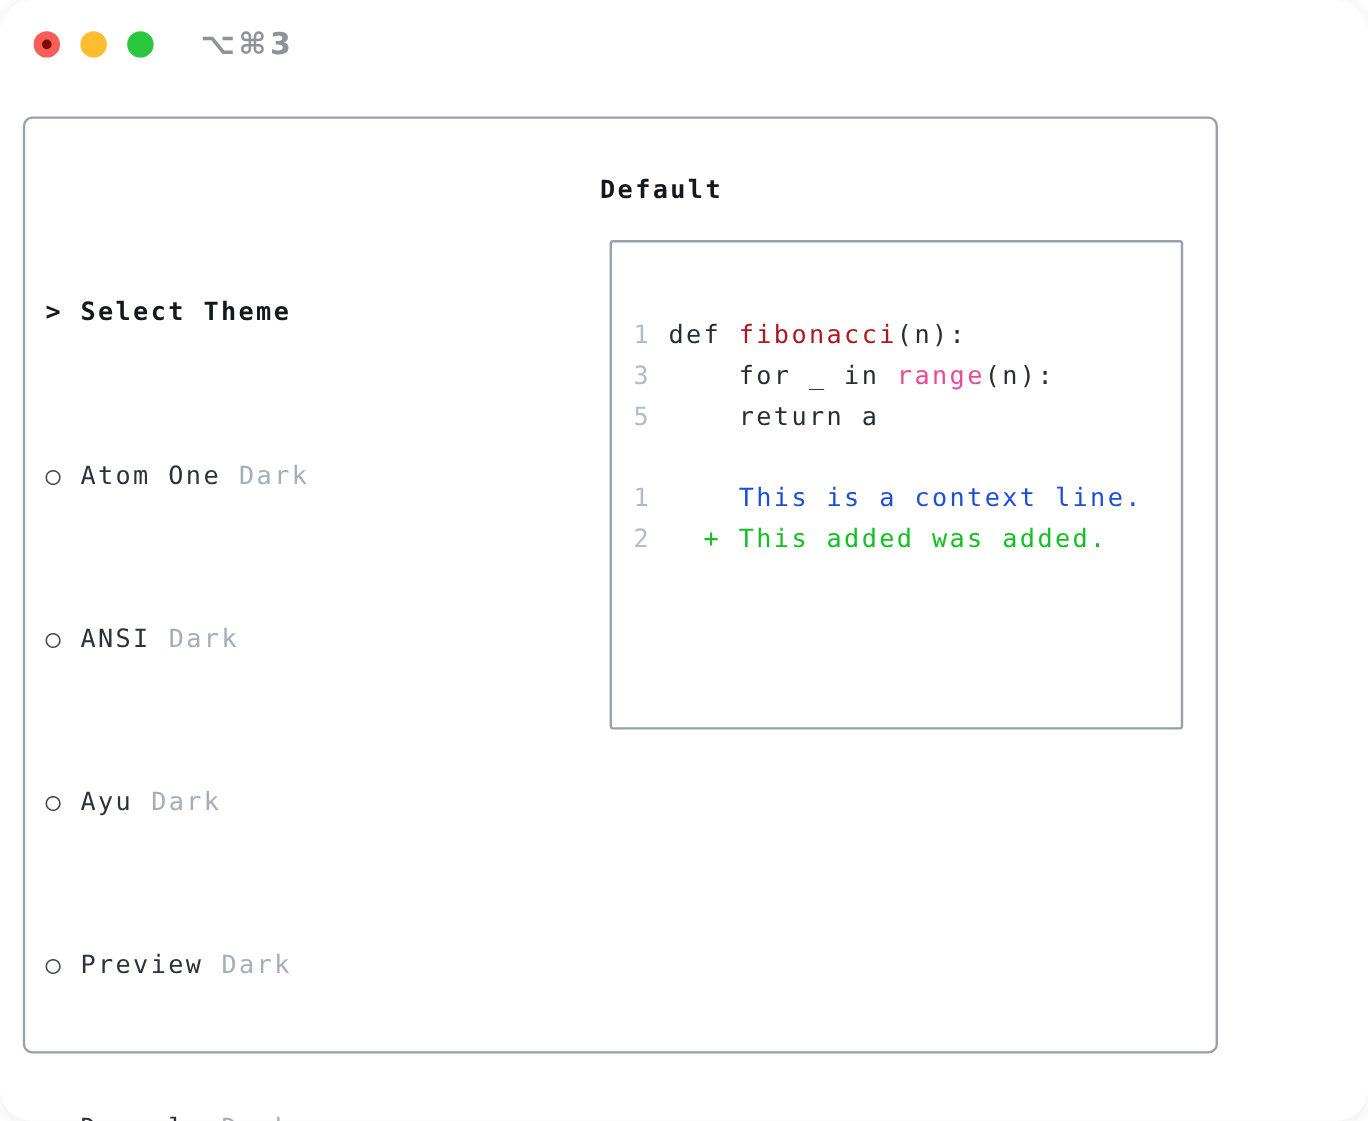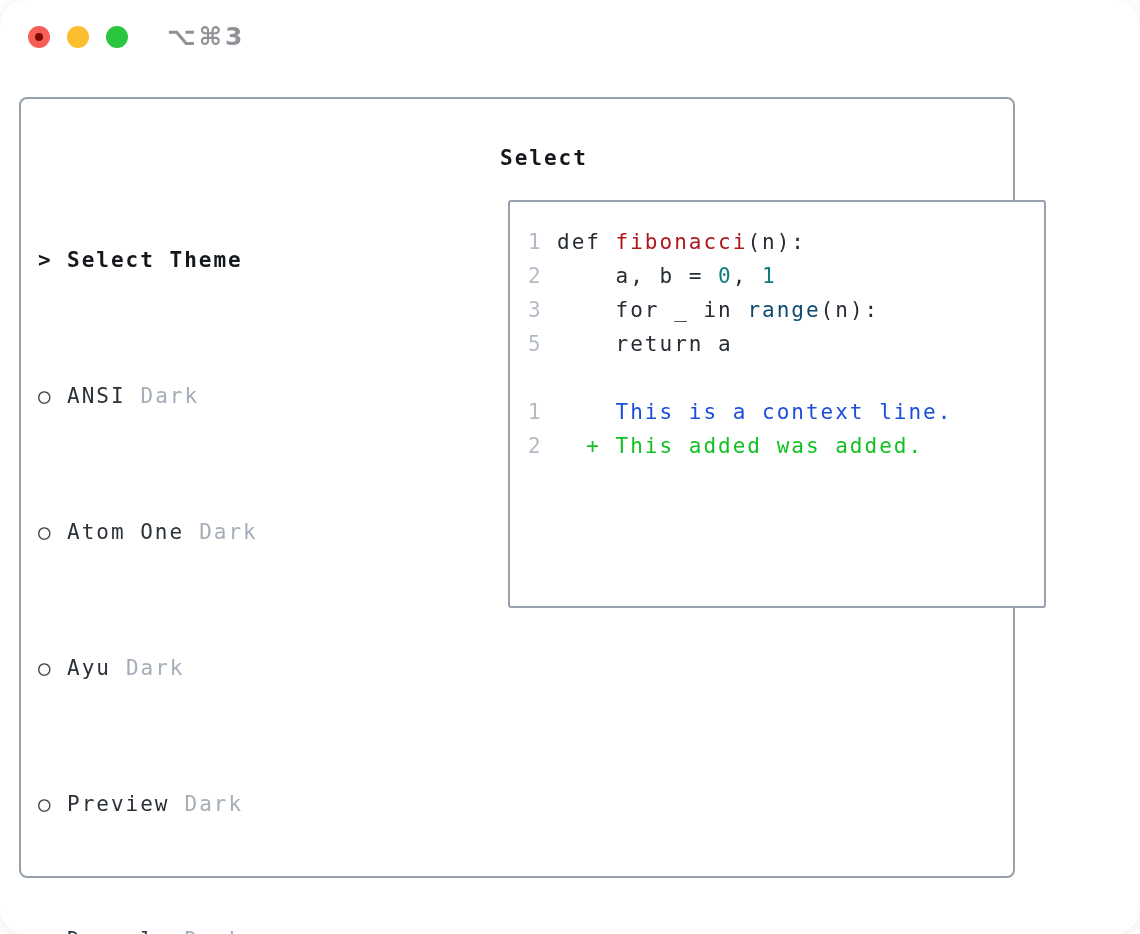--- a/index.html
+++ b/index.html
@@ -42,30 +42,30 @@
   .row { height:34px; line-height:34px; white-space:pre; }
   .marker { display:inline-block; width:29px; color:#3d444b; }
   .caret  { color:#14181d; font-weight:bold; }
   .hdr    { color:#14181d; font-weight:bold; }
   .theme-name { color:#2c3239; }
   .tag { color:#a4adb8; margin-left:15px; }
 
   
   .preview-title { position:absolute; left:479px; top:42px; color:#14181d; font-weight:bold; }
   .preview-box {
-    position:absolute; left:487px; top:101px; width:538px; height:408px;
+    position:absolute; left:487px; top:101px; width:478px; height:408px;
     border:2px solid #98a1ab; border-radius:3px; background:#ffffff;
-    padding:23px 0 0 18px; overflow:hidden;
+    padding:60px 0 0 18px; overflow:hidden;
   }
   .code-line { height:34px; line-height:34px; white-space:pre; }
   .ln { display:inline-block; width:29px; color:#b3bcc6; }
   .tk-plain   { color:#272d34; }
   .tk-fn      { color:#b0161c; }
   .tk-numlit  { color:#0d7e7e; }
-  .tk-builtin { color:#0c4a6e; }
+  .tk-builtin { color:#ec4899; }
   .tk-ctx { color:#1d4ed8;margin-top:20px; }
   .tk-del { color:#c9281b; }
   .tk-add { color:#11c122; }
 </style>
 </head>
 <body>
 
 <div class="window">
 
   <div class="titlebar">
@@ -74,23 +74,23 @@
     <div class="light max"></div>
     <div class="win-title">⌥⌘3</div>
   </div>
 
   <div class="panel">
 
     <div class="left-col mono">
 
       <div class="row"><span class="marker caret">&gt;</span><span class="hdr">Select Theme</span></div>
 
+      <div class="row"><span class="marker">○</span><span class="theme-name">Atom One</span><span class="tag">Dark</span></div>
+
       <div class="row"><span class="marker">○</span><span class="theme-name">ANSI</span><span class="tag">Dark</span></div>
-
-      <div class="row"><span class="marker">○</span><span class="theme-name">Atom One</span><span class="tag">Dark</span></div>
 
       <div class="row"><span class="marker">○</span><span class="theme-name">Ayu</span><span class="tag">Dark</span></div>
 
       <div class="row"><span class="marker">○</span><span class="theme-name">Preview</span><span class="tag">Dark</span></div>
 
       <div class="row"><span class="marker">○</span><span class="theme-name">Dracula</span><span class="tag">Dark</span></div>
 
       
 
       
@@ -113,27 +113,26 @@
 
       
 
       
 
       
       
 
     </div>
 
-    <div class="preview-title mono">Select</div>
+    <div class="preview-title mono">Default</div>
 
     <div class="preview-box mono">
 
       <div class="code-line"><span class="ln">1</span><span class="tk-plain">def </span><span class="tk-fn">fibonacci</span><span class="tk-plain">(n):</span></div>
 
-      <div class="code-line"><span class="ln">2</span><span class="tk-plain">    a, b = </span><span class="tk-numlit">0</span><span class="tk-plain">, </span><span class="tk-numlit">1</span></div>
 
       <div class="code-line"><span class="ln">3</span><span class="tk-plain">    for _ in </span><span class="tk-builtin">range</span><span class="tk-plain">(n):</span></div>
 
 
       <div class="code-line"><span class="ln">5</span><span class="tk-plain">    return a</span></div>
 
       <div class="code-line"></div>
 
       <div class="code-line"><span class="ln">1</span><span class="tk-ctx">    This is a context line.</span></div>
 

